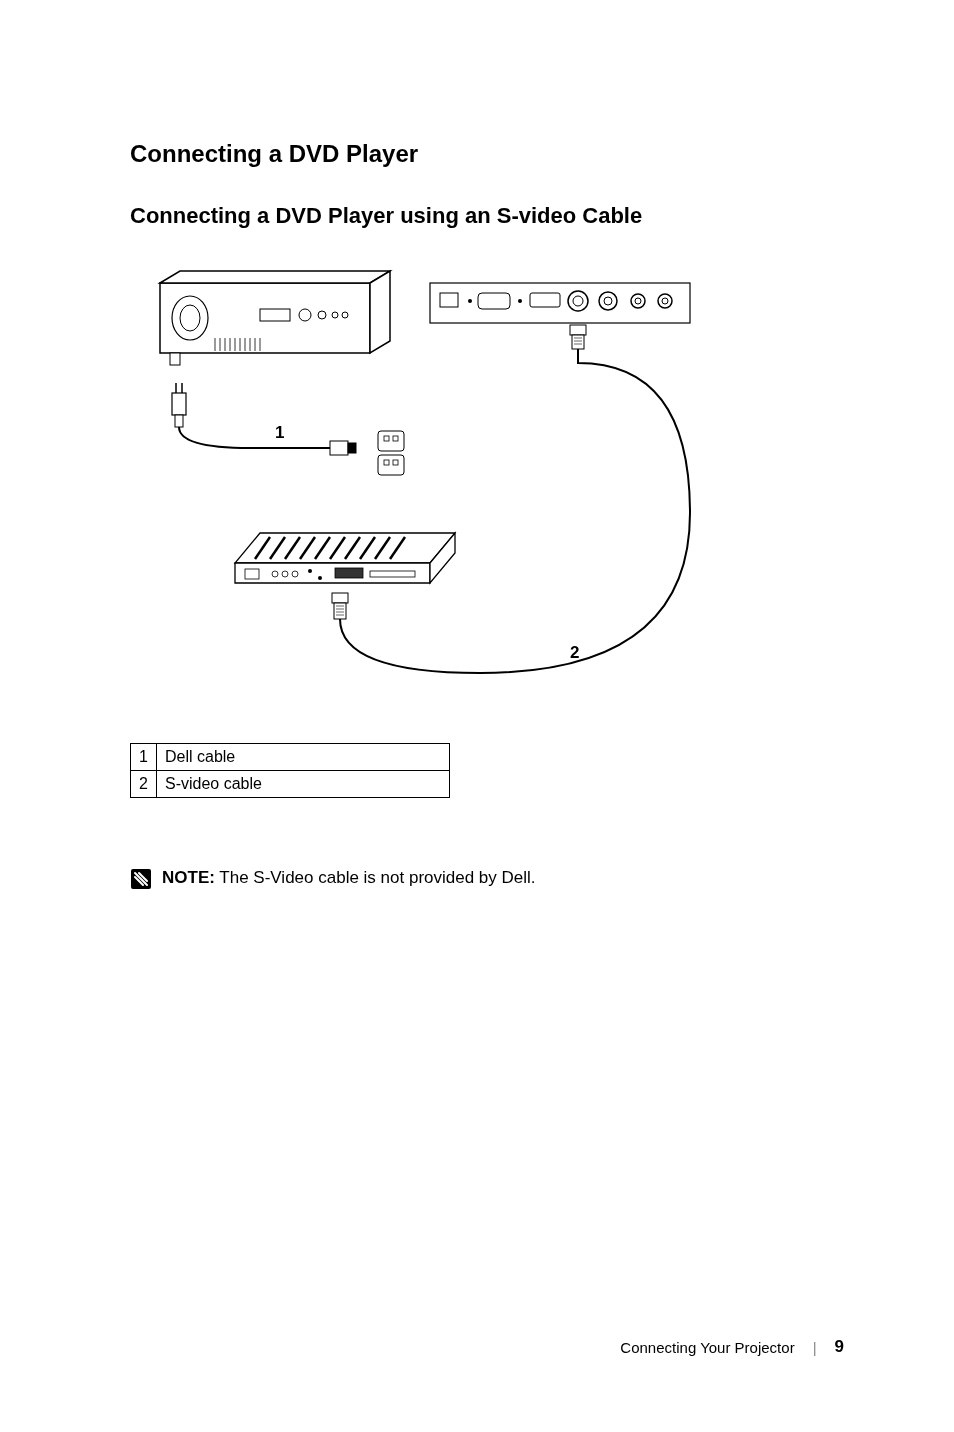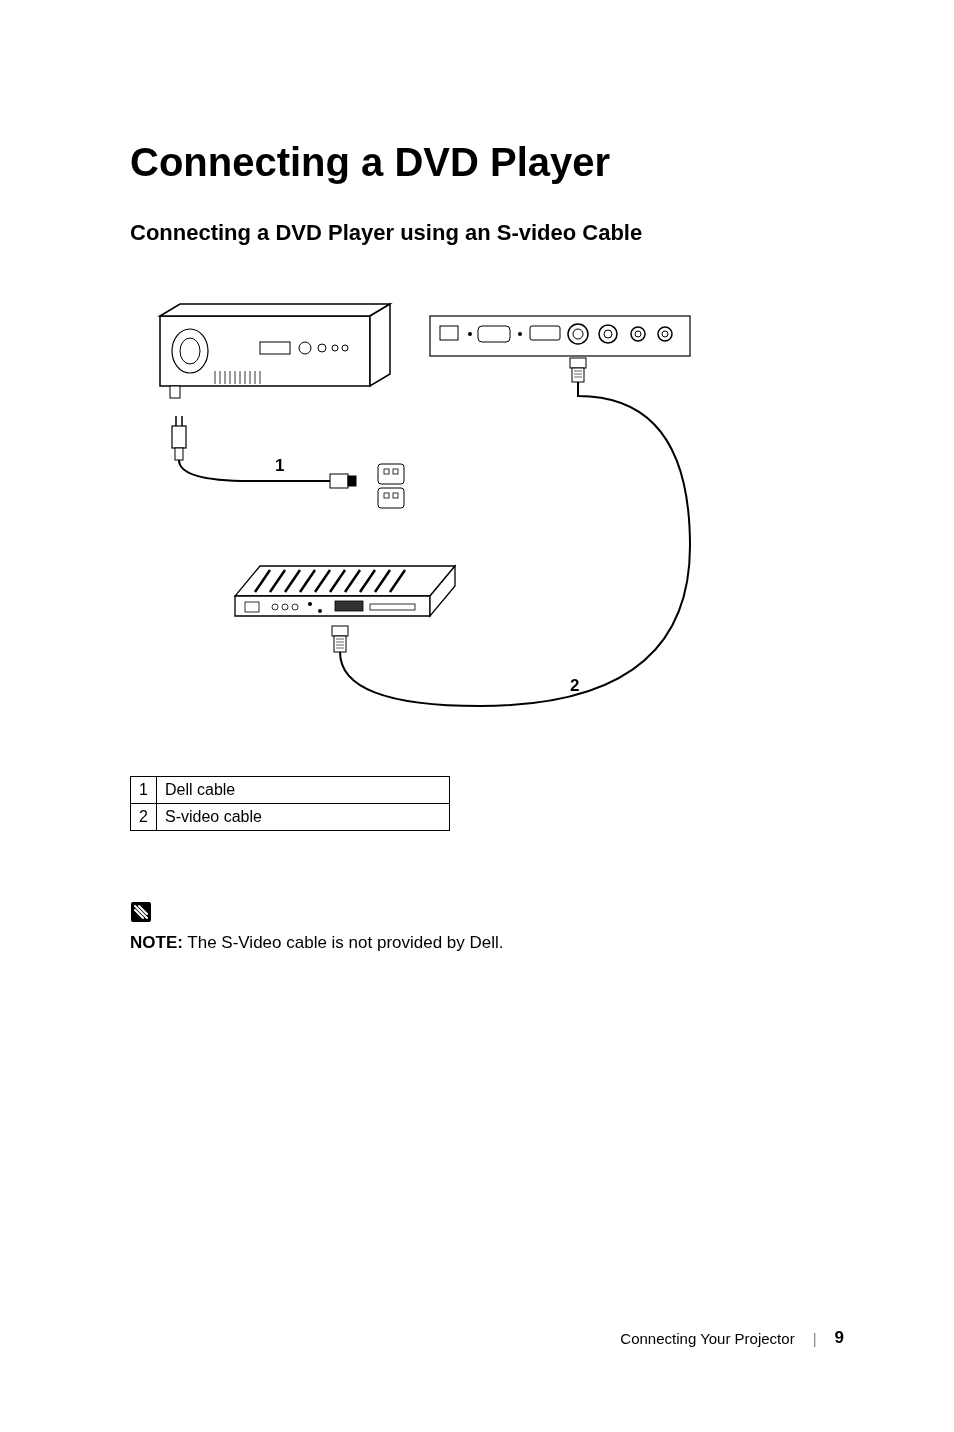--- a/index.html
+++ b/index.html
@@ -10,28 +10,28 @@
     body {
       font-family: Arial, Helvetica, sans-serif;
       background: #fff;
       color: #000;
       width: 954px;
       height: 1432px;
       position: relative;
       padding: 140px 110px 0 130px;
     }
     .main-title {
-      font-size: 40px;
+      font-size: 24px;
       font-weight: bold;
       margin-bottom: 35px;
     }
     .sub-title {
       font-size: 22px;
       font-weight: bold;
-      margin-bottom: 40px;
+      margin-bottom: 24px;
     }
     .diagram {
       width: 570px;
       height: 440px;
       position: relative;
       margin-bottom: 50px;
       margin-left: 0;
     }
     .diagram svg {
       width: 100%;
@@ -50,36 +50,35 @@
       font-size: 16px;
     }
     td:first-child {
       width: 26px;
       font-weight: normal;
     }
     .note-block {
       display: flex;
       align-items: flex-start;
       gap: 10px;
-      flex-direction: column;
     }
     .note-icon {
       width: 22px;
       height: 22px;
       flex-shrink: 0;
     }
     .note-text {
       font-size: 17px;
     }
     .note-text strong {
       font-weight: bold;
     }
     .footer {
       position: absolute;
-      bottom: 84px;
+      bottom: 75px;
       right: 110px;
       font-size: 15px;
       display: flex;
       align-items: center;
       gap: 18px;
     }
     .footer .divider {
       color: #888;
     }
     .footer .page {

